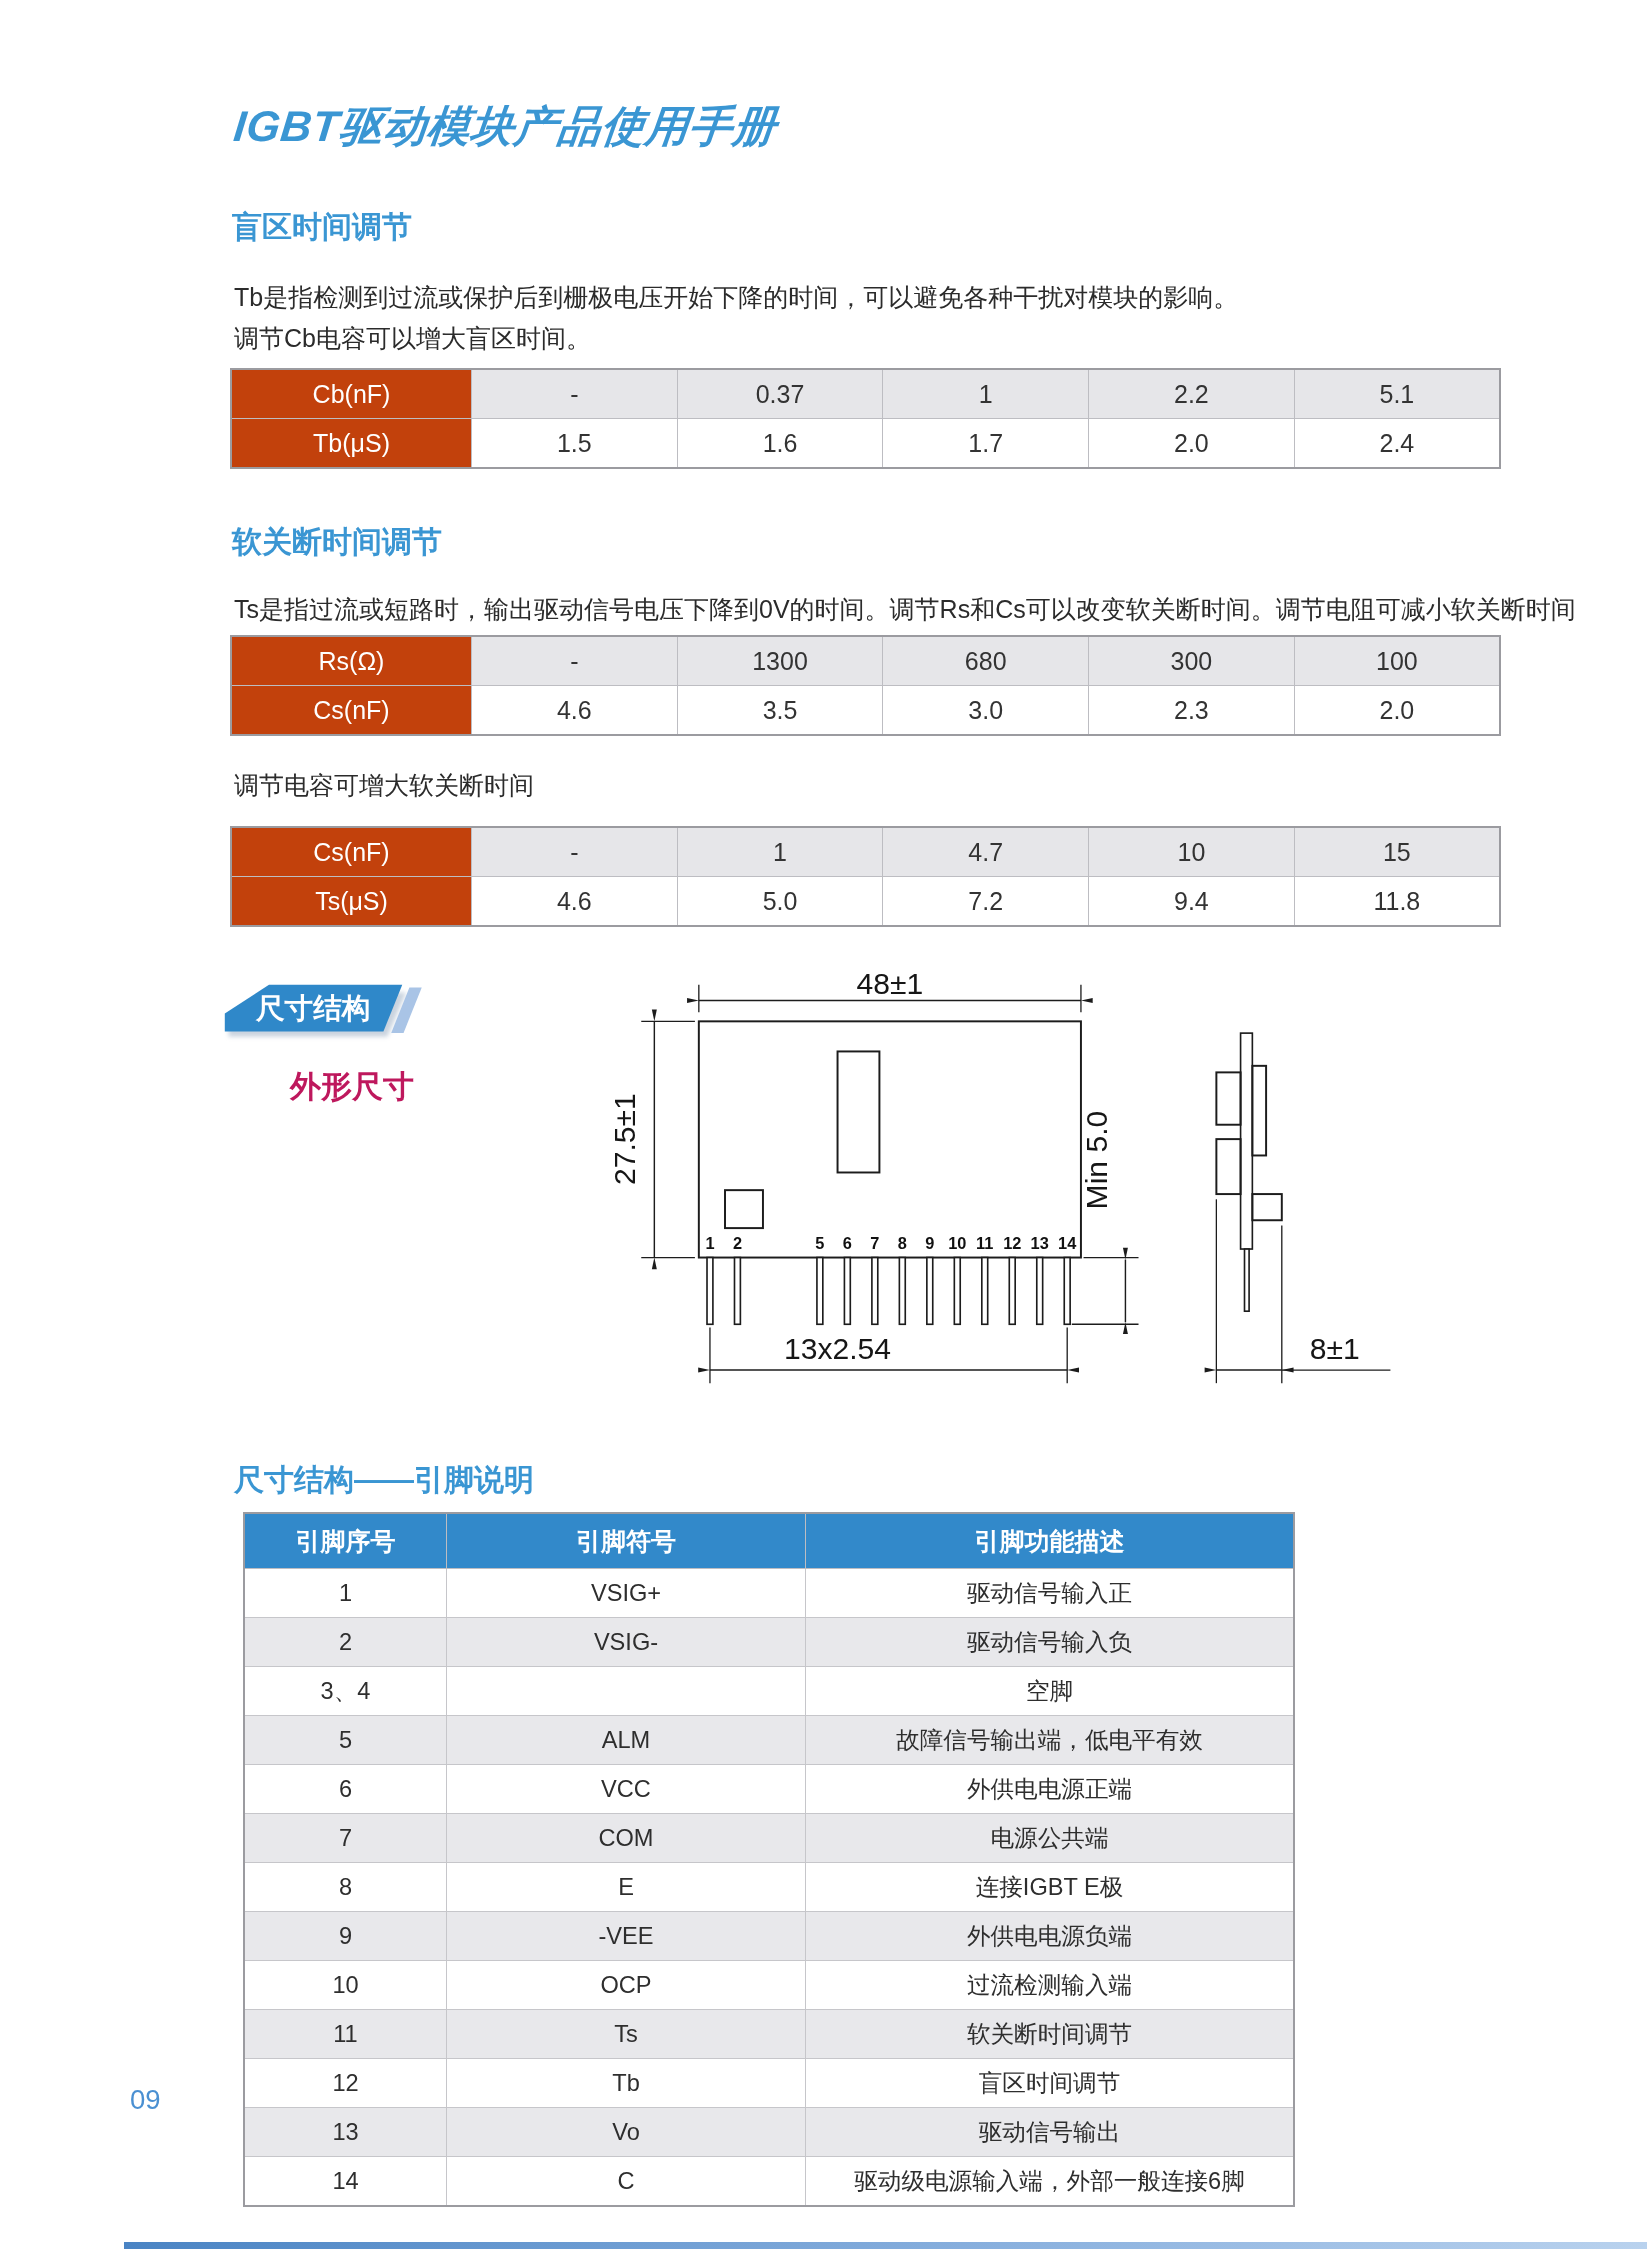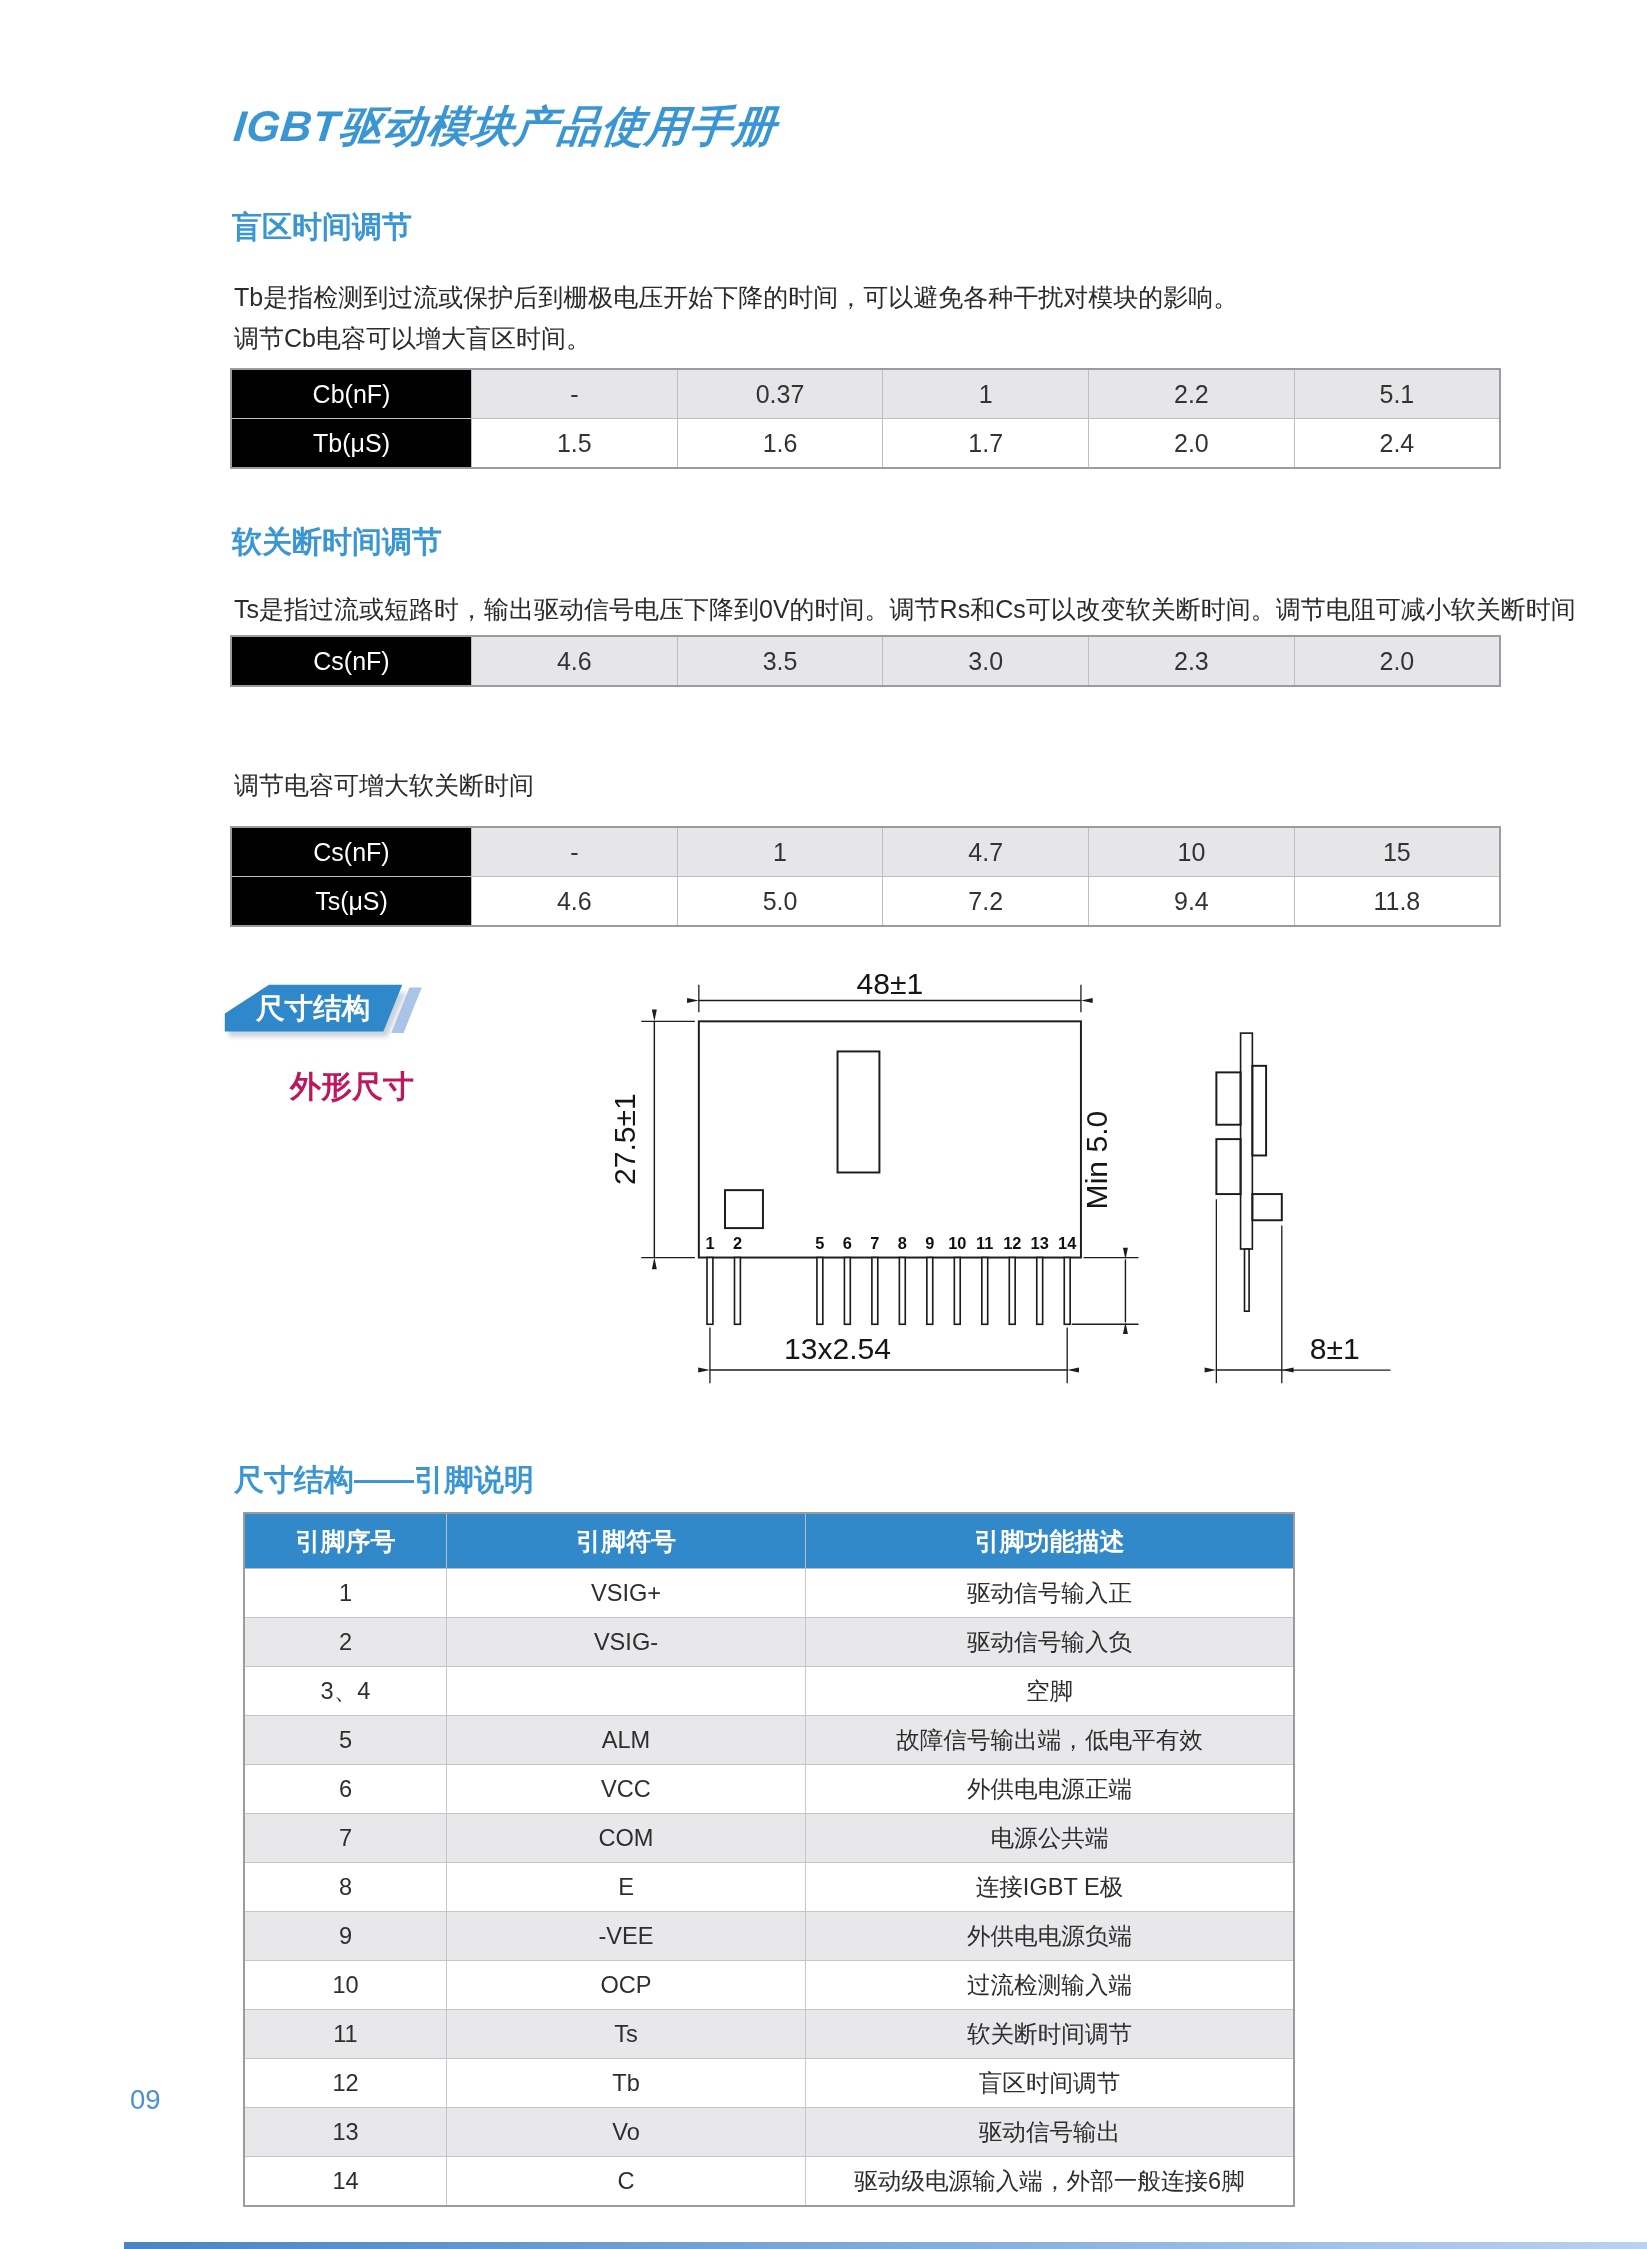--- a/index.html
+++ b/index.html
@@ -9,21 +9,21 @@
   .page-title{font-size:43px;font-weight:700;font-style:italic;color:#3a96d3;
               transform:skewX(-6deg);letter-spacing:0.7px;white-space:nowrap;}
   .sec-h{font-size:30px;font-weight:700;color:#3a96d3;white-space:nowrap;}
   .para{font-size:25px;color:#2b2b2b;white-space:nowrap;}
   .sub-h{font-size:31px;font-weight:700;color:#be185d;white-space:nowrap;}
   .pagenum{font-size:27.5px;color:#4a90d2;margin-left:34px;}
   table{border-collapse:collapse;table-layout:fixed;}
   .param-table{width:1271px;border:2px solid #9b9ba0;background:#fff;}
   .param-table td{height:46px;border:1.3px solid #bdbdc2;font-size:25px;text-align:center;
                   vertical-align:middle;color:#333;background:#fff;overflow:hidden;}
-  .param-table td.c0{background:#000000;color:#fff;width:237px;}
+  .param-table td.c0{background:#c2410c;color:#fff;width:237px;}
   .param-table tr:first-child td:not(.c0){background:#e6e6e9;}
   .pin-table{width:1052px;border:2px solid #9b9ba0;background:#fff;}
   .pin-table th{height:52px;background:#3289ca;color:#fff;font-size:25px;font-weight:700;
                 border:1.3px solid #bdbdc2;text-align:center;vertical-align:middle;}
   .pin-table td{height:46px;border:1.3px solid #c6c6ca;font-size:23.6px;text-align:center;
                 vertical-align:middle;color:#2e2e2e;background:#fff;overflow:hidden;}
   .pin-table tbody tr:nth-child(even) td{background:#e8e8eb;}
   .pin-table th:nth-child(1){width:199px;}
   .pin-table th:nth-child(2){width:356px;}
   svg text{font-family:"Liberation Sans",sans-serif;}
@@ -66,20 +66,28 @@
         </tr>
       </tbody>
     </table>
 
   <div class="abs sec-h" style="left:232px;top:522px;">软关断时间调节</div>
   <div class="abs para" style="left:234px;top:593px;">Ts是指过流或短路时，输出驱动信号电压下降到0V的时间。调节Rs和Cs可以改变软关断时间。调节电阻可减小软关断时间</div>
 
   <table class="abs param-table" style="left:230px;top:635px;">
       <tbody>
         <tr>
+          <td class="c0">Rs(Ω)</td>
+          <td>-</td>
+          <td>1300</td>
+          <td>680</td>
+          <td>300</td>
+          <td>100</td>
+        </tr>
+        <tr>
           <td class="c0">Cs(nF)</td>
           <td>4.6</td>
           <td>3.5</td>
           <td>3.0</td>
           <td>2.3</td>
           <td>2.0</td>
         </tr>
       </tbody>
     </table>
 

